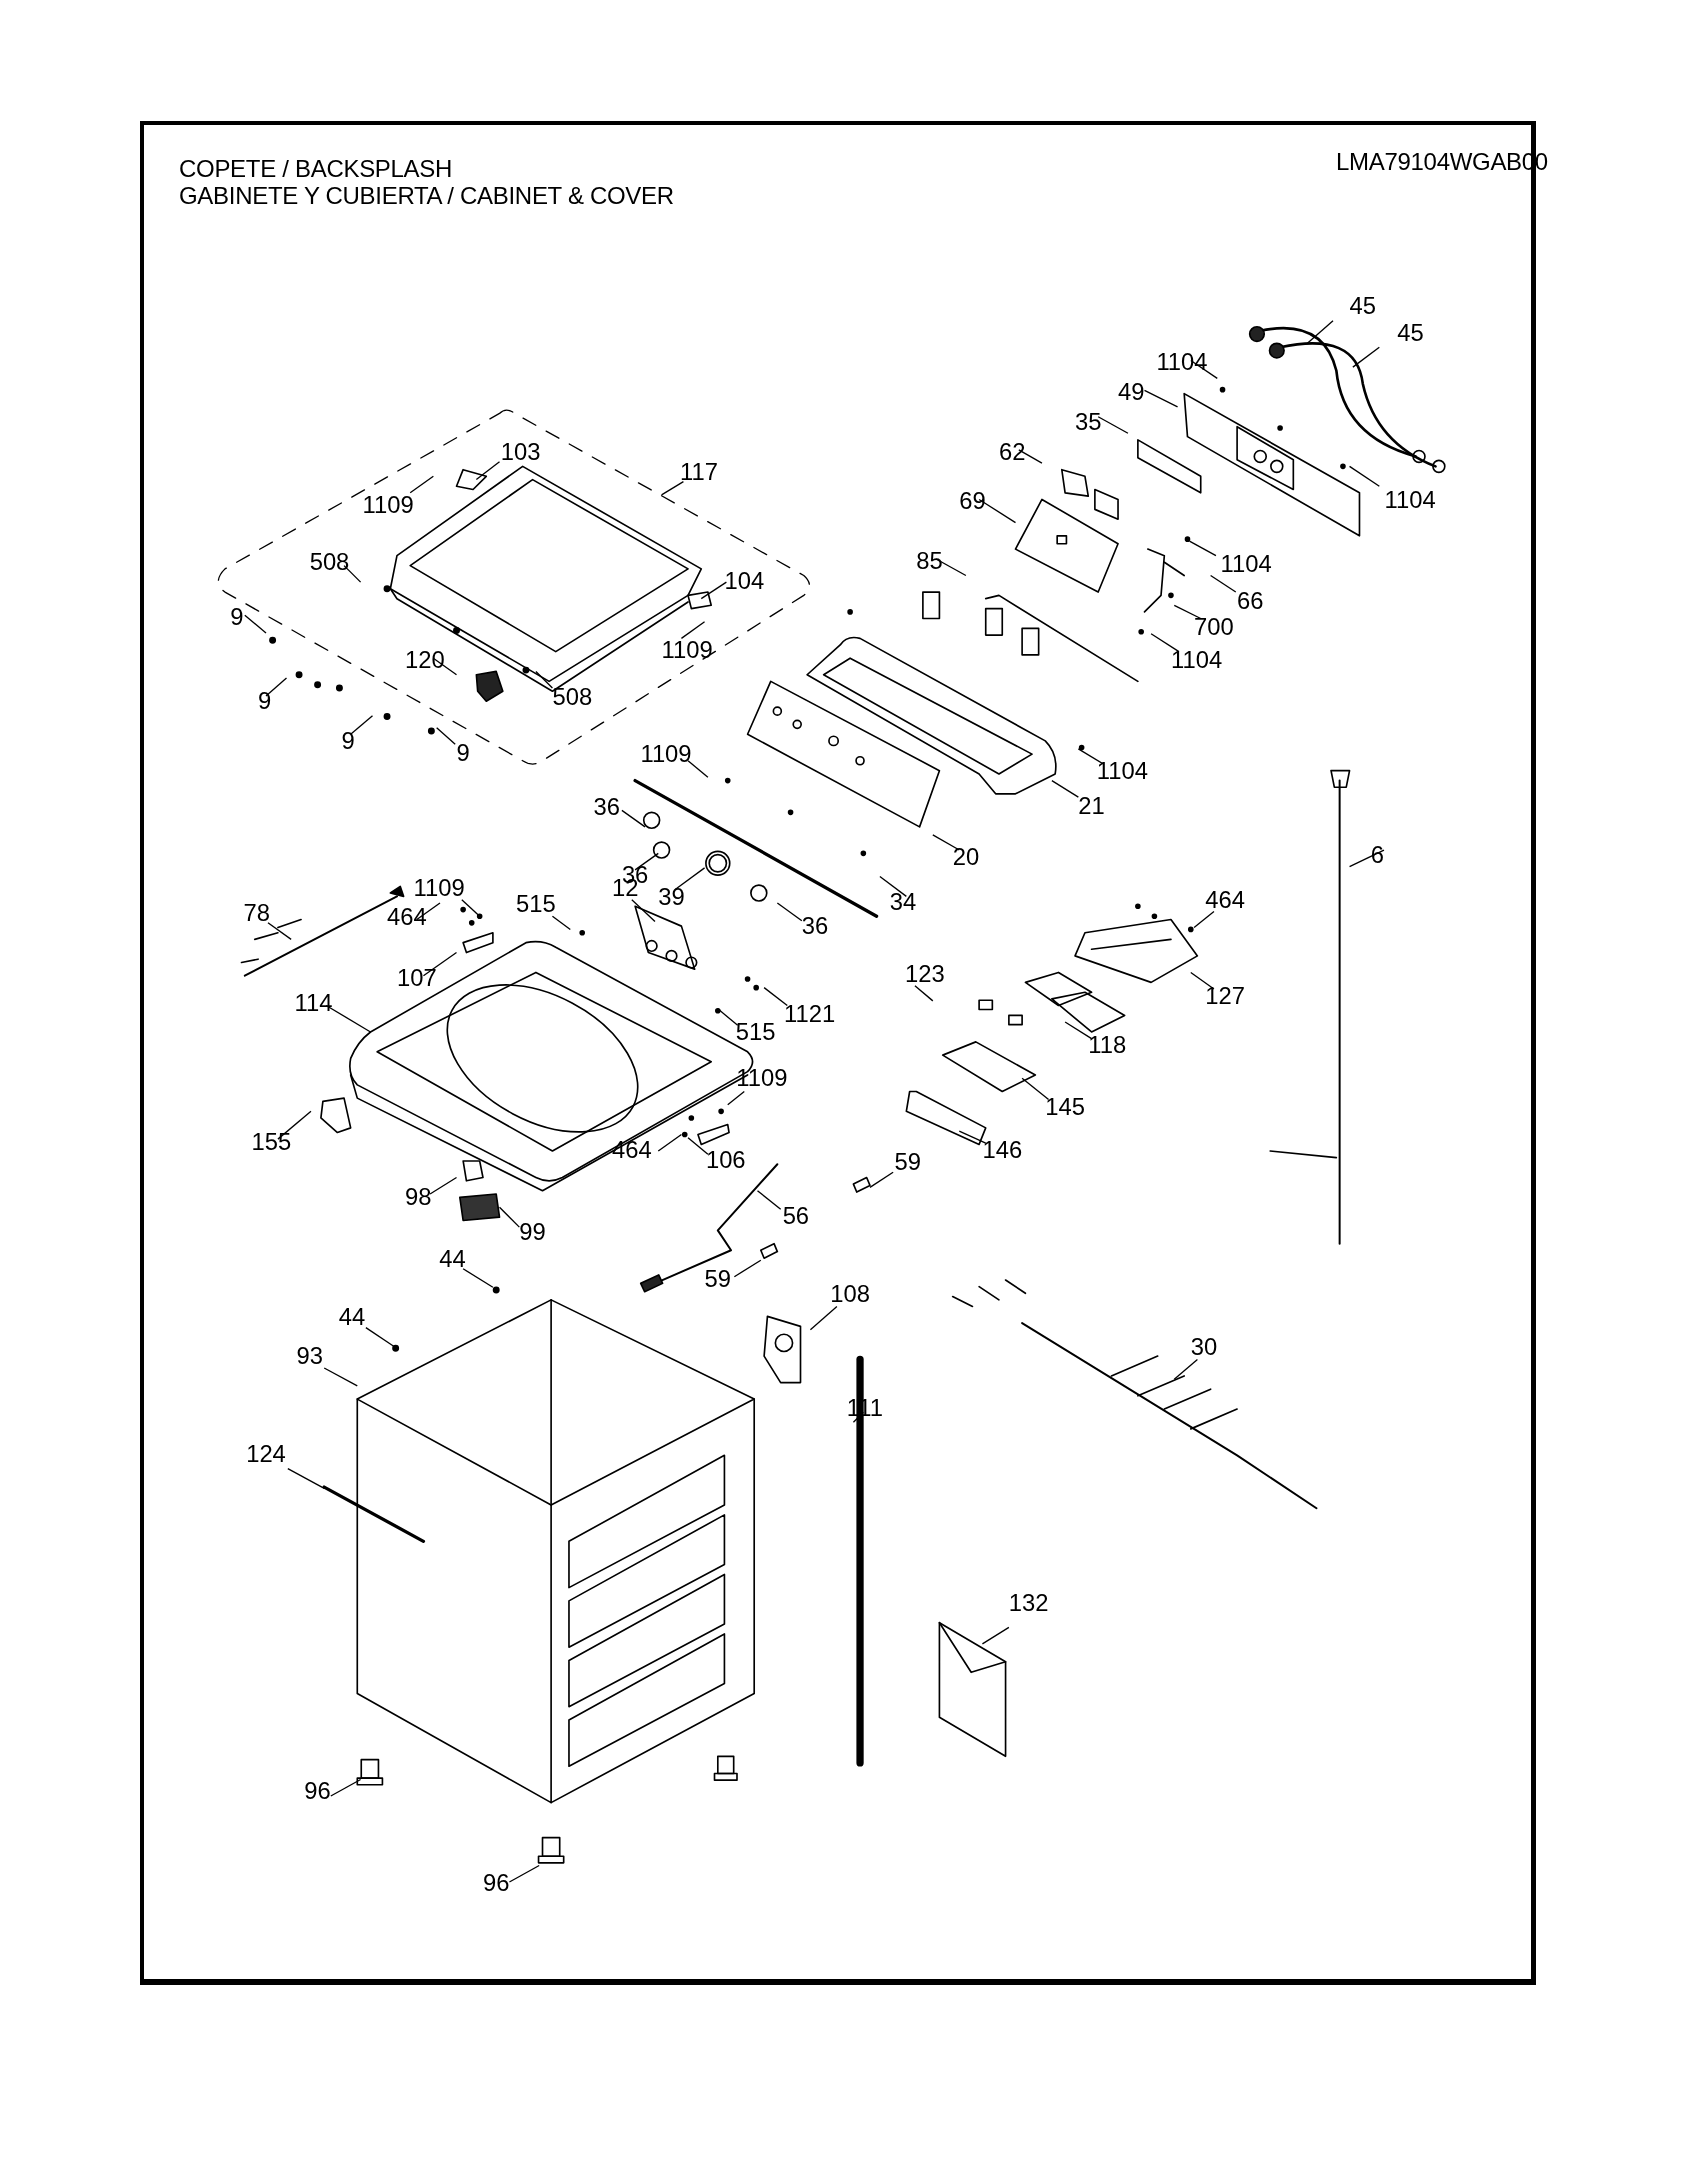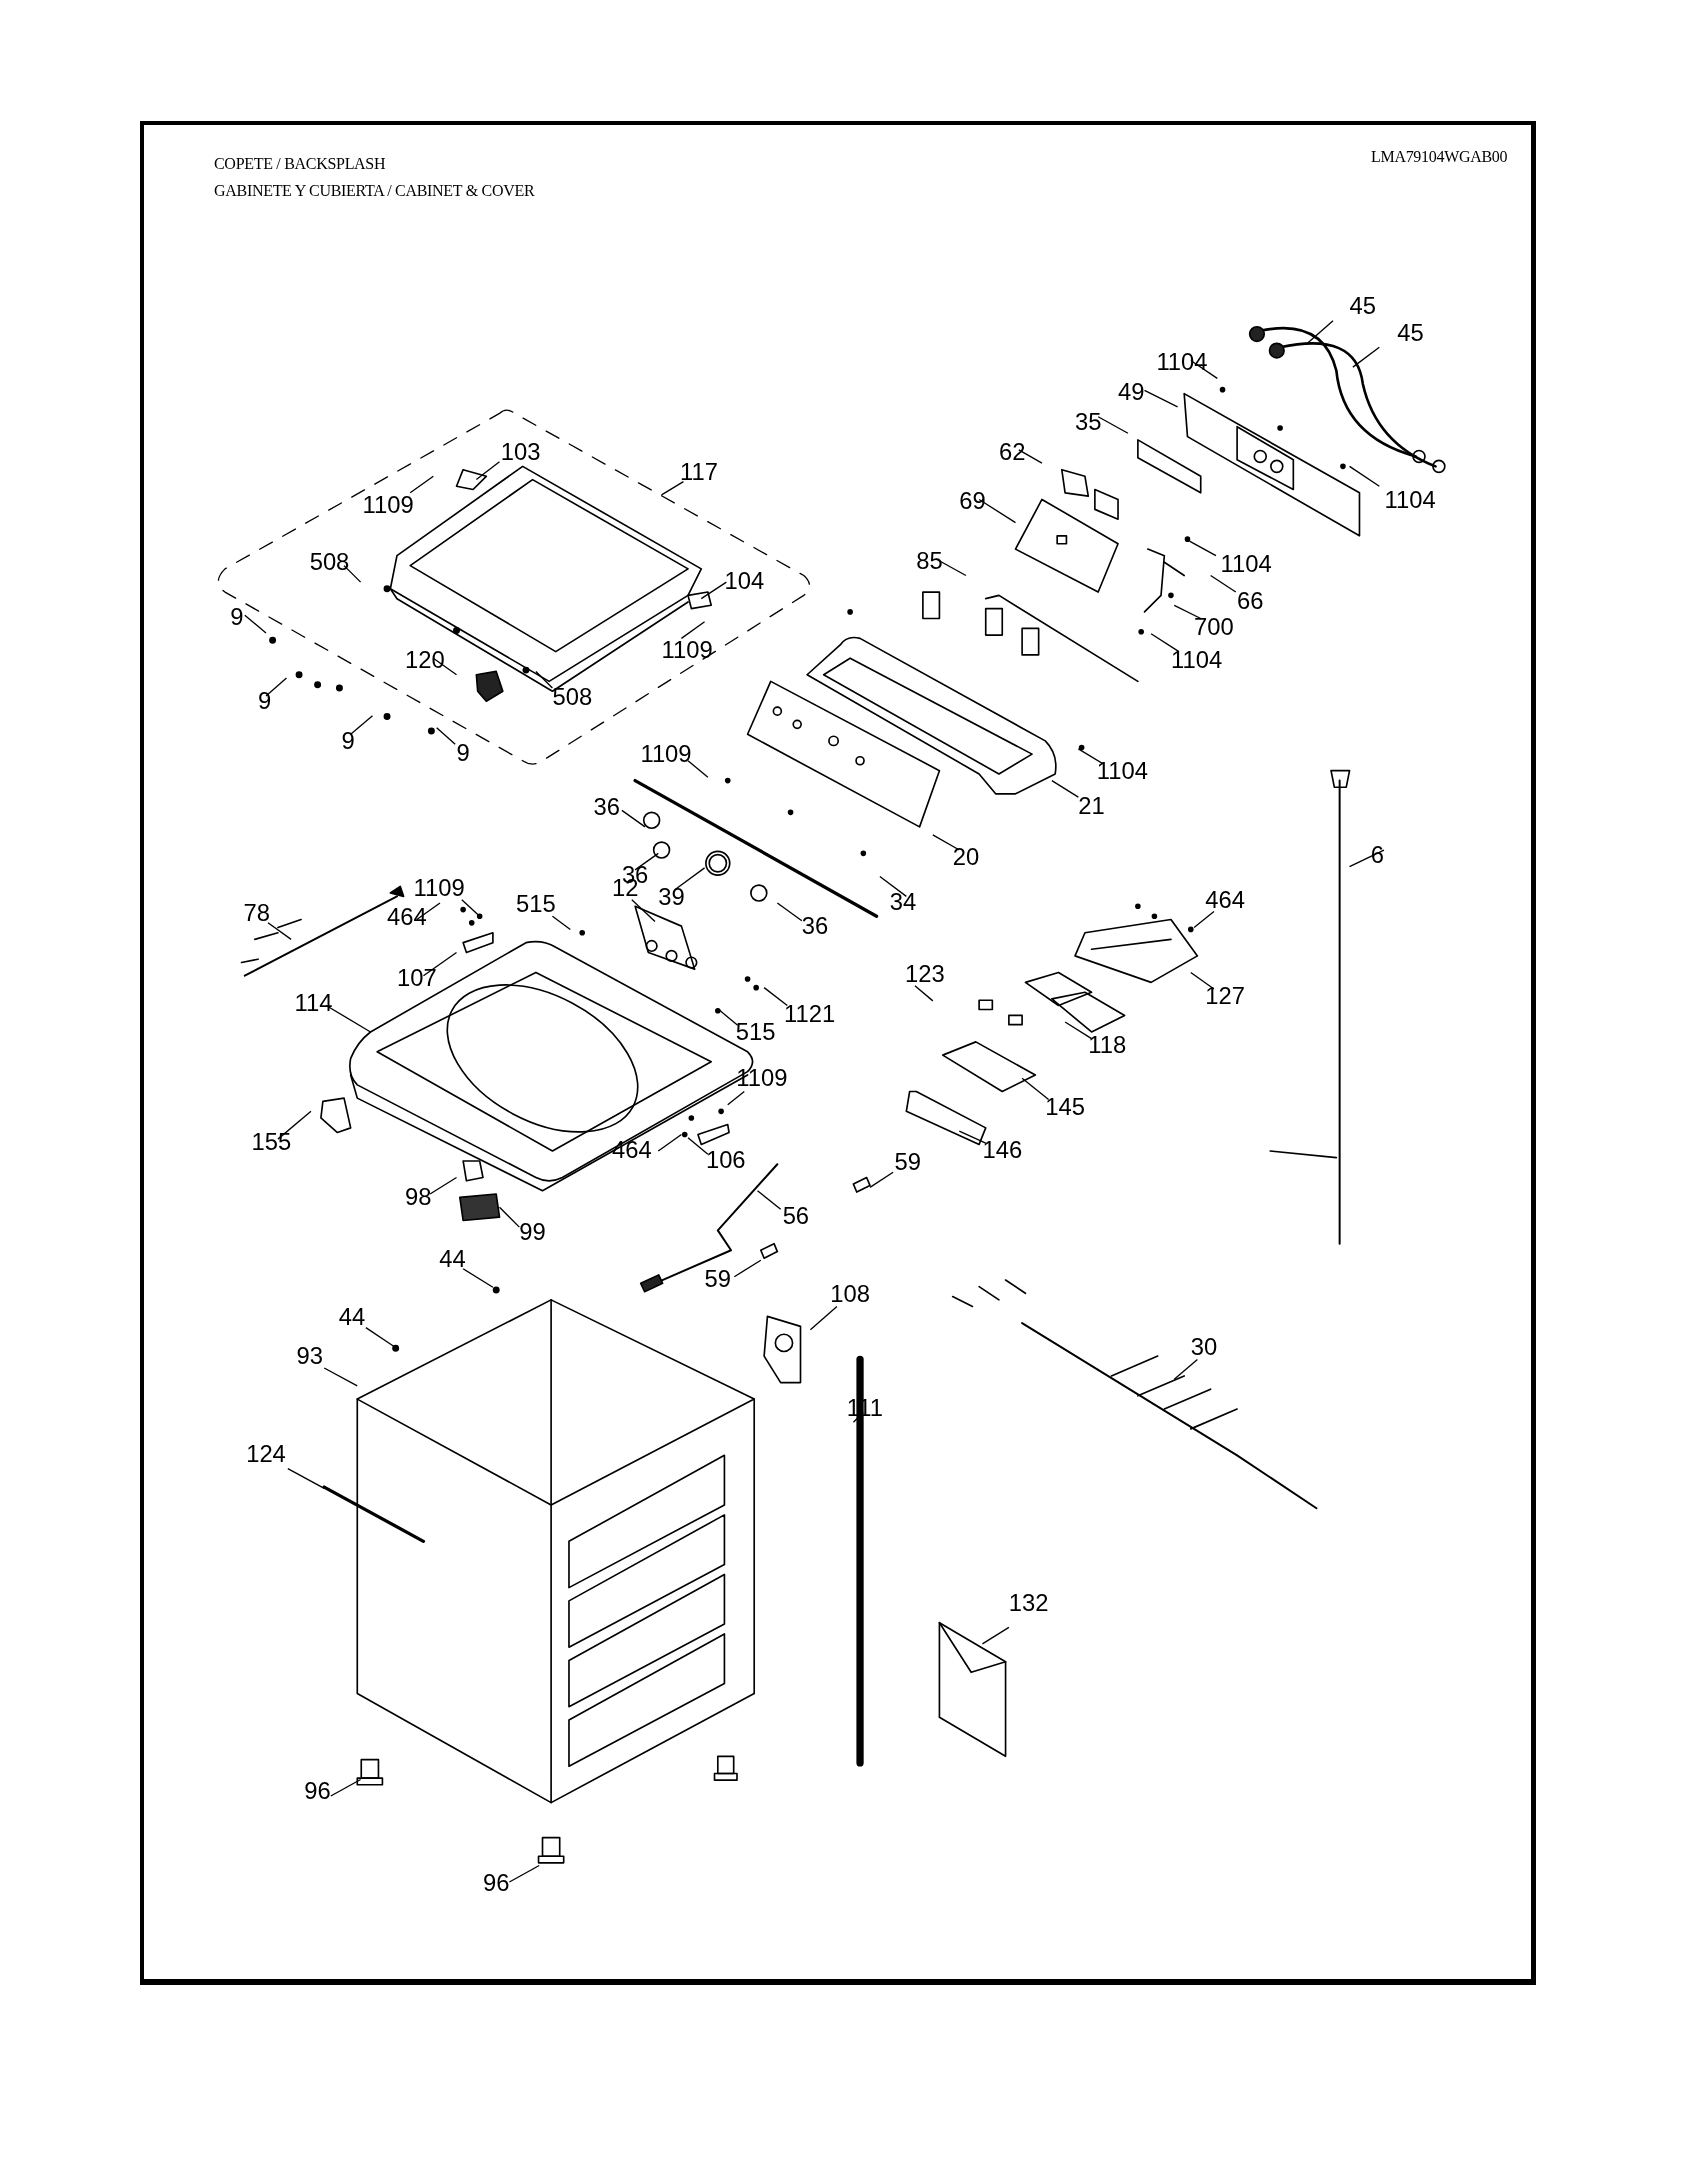--- a/index.html
+++ b/index.html
@@ -1,18 +1,18 @@
 <!DOCTYPE html>
 <html style="font-size:10.6px"><head>
 <meta charset="utf-8">
 <style>
   html, body { margin:0; padding:0; background:#ffffff; }
   body { width:1687px; height:2183px; position:relative; overflow:hidden; font-family:"Liberation Sans", sans-serif; color:#000; }
   #frame { position:absolute; left:140px; top:121px; width:1396px; height:1864px; border:4.6px solid #000; border-right-width:5.3px; border-bottom-width:6px; box-sizing:border-box; }
-  .hdr { position:absolute; font-family:Liberation Serif, serif; font-size:16px; letter-spacing:-0.3px; white-space:nowrap;margin-left:35px; }
+  .hdr { position:absolute; font-family:Liberation Sans, sans-serif; font-size:24px; letter-spacing:-0.3px; white-space:nowrap; }
   #title1 { left:179px; top:155px; }
   #title2 { left:179px; top:182px;text-align:right; }
   #model { left:1336px; top:148px; }
   svg#art { position:absolute; left:0; top:0; width:1687px; height:2183px; }
   .lbl { font-family:"Liberation Sans", sans-serif; font-size:36px; fill:#000; }
 </style>
 </head>
 <body>
 
 <div id="frame"></div>

